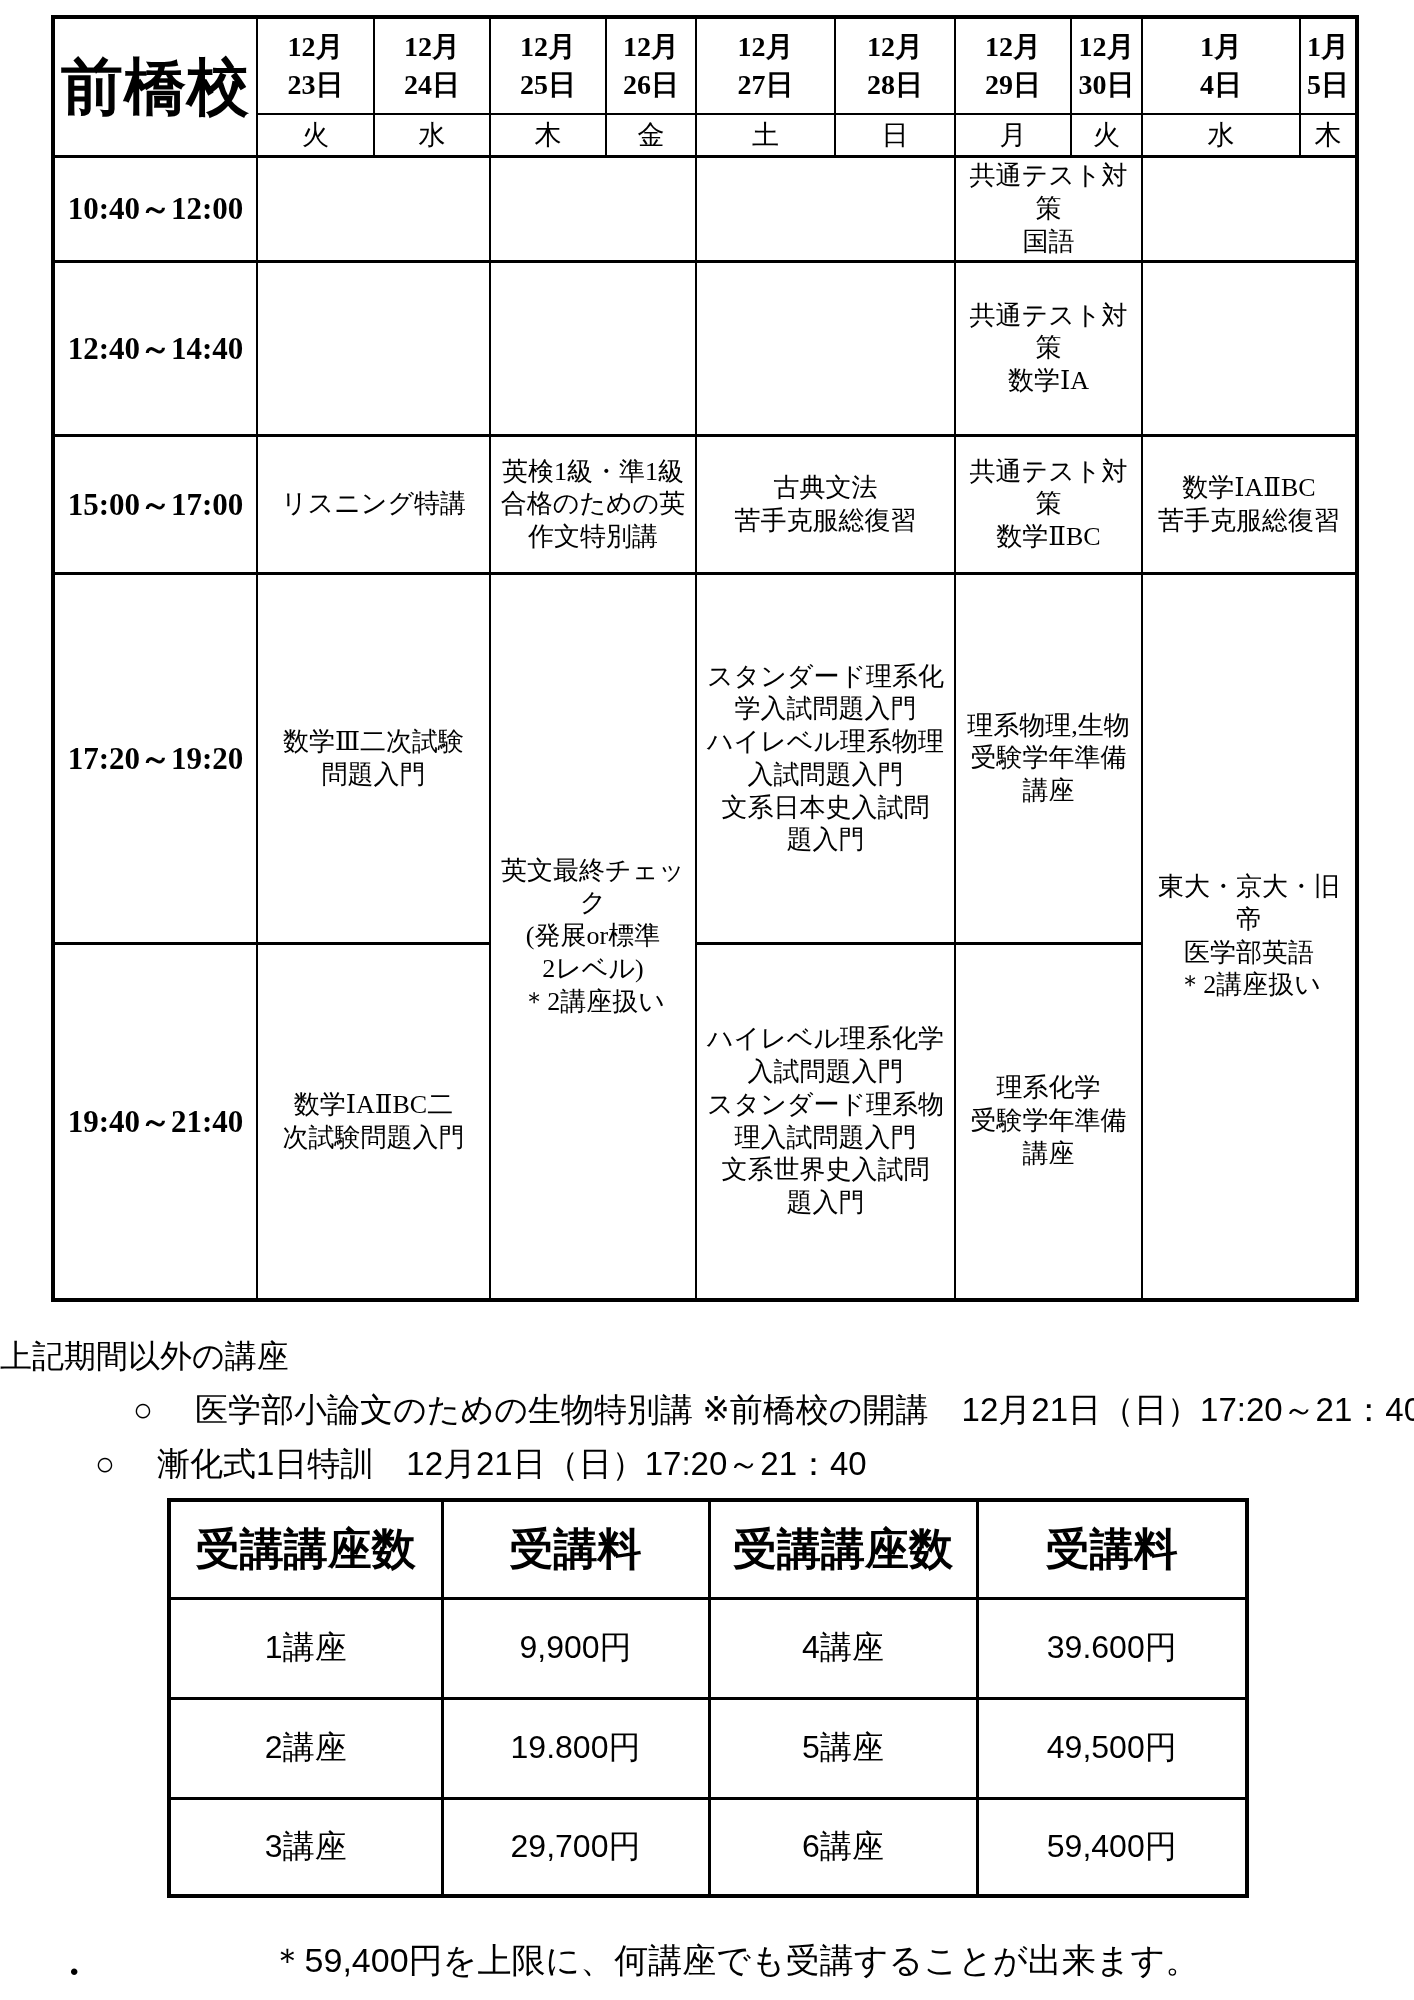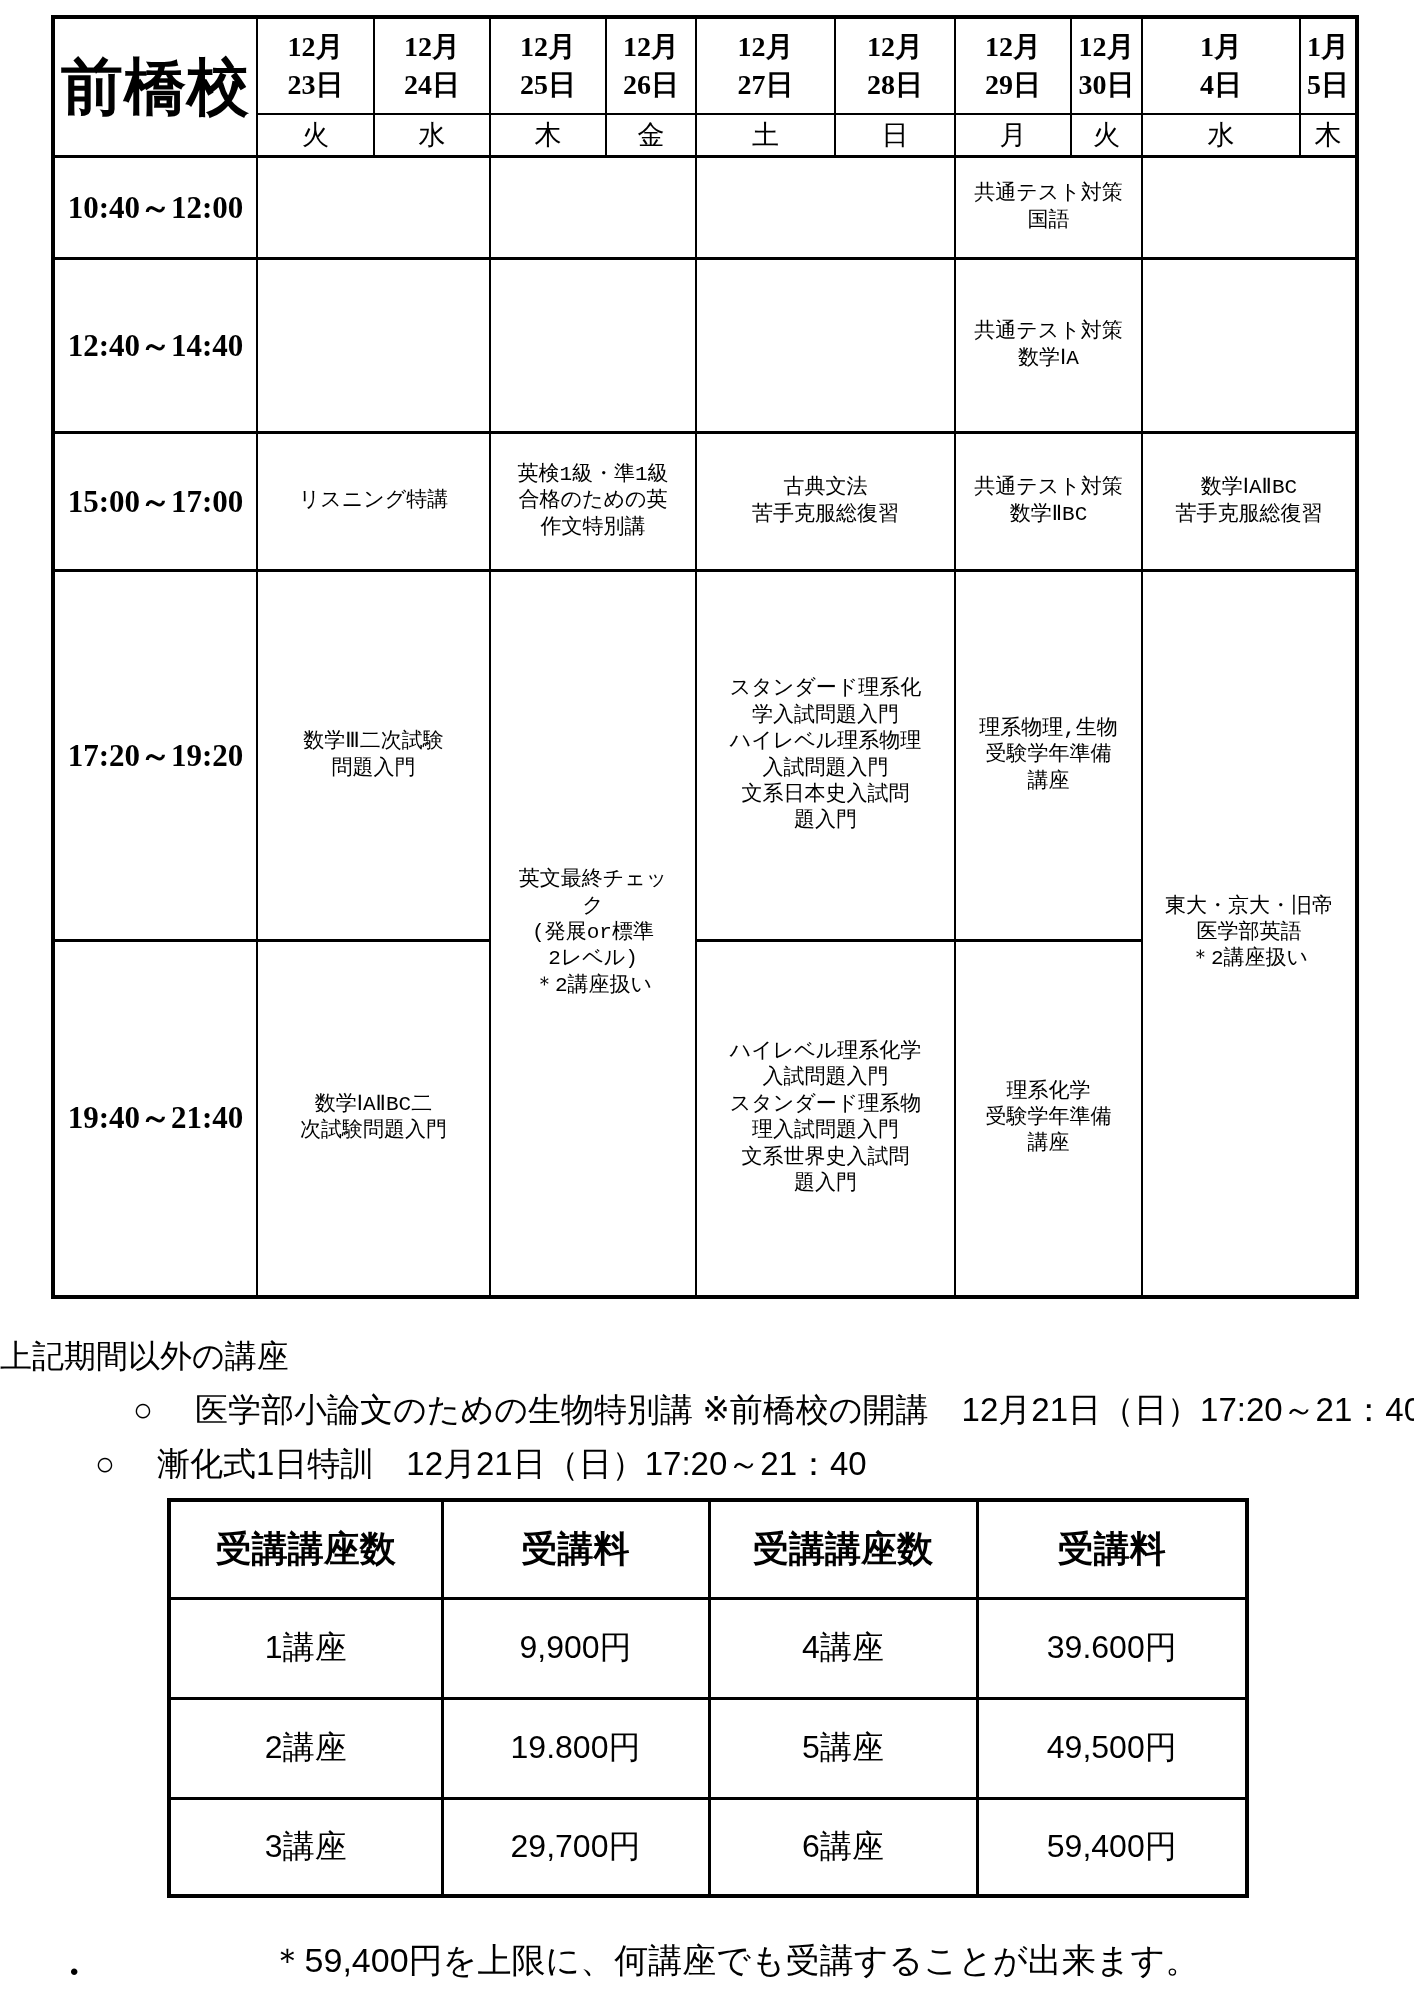--- a/index.html
+++ b/index.html
@@ -21,21 +21,21 @@
   }
   table.sched tr.body-row th,table.sched tr.body-row td{
     border-top-width:3px;border-bottom-width:3px;
   }
   th.school{
     font-size:62px;font-weight:bold;line-height:1.1;letter-spacing:1px;
   }
   th.date{font-size:28px;font-weight:bold;line-height:1.35;border-bottom-width:2px;}
   th.day{font-size:27px;font-weight:normal;border-top-width:2px;border-bottom-width:4px;}
   th.time{font-size:31px;font-weight:bold;white-space:nowrap;padding:2px 2px;}
-  td.course{font-size:21px;line-height:1.26;font-weight:normal;font-family:Liberation Mono, monospace;}
+  td.course{font-size:26px;line-height:1.26;font-weight:normal;}
   td.left{text-align:left;padding-left:9px;padding-right:4px;}
   
   .sans{font-family:"Liberation Sans","DejaVu Sans",sans-serif;}
   .extra-heading{
     position:absolute;left:0;top:1335px;width:1414px;text-align:left;
     font-size:32px;
   }
   .extra-item{
     position:absolute;left:95px;font-size:33px;white-space:nowrap;
   }
@@ -44,21 +44,21 @@
   .extra-item-2{top:1442px;}
   
   table.price{
     position:absolute;left:167px;top:1498px;width:1078px;height:396px;
     border-collapse:collapse;table-layout:fixed;
     border:4px solid #000;
   }
   table.price th,table.price td{
     border:3px solid #000;text-align:center;vertical-align:middle;
   }
-  table.price th{font-size:36px;font-weight:bold;}
+  table.price th{font-size:44px;font-weight:bold;}
   table.price td{font-size:32px;font-weight:normal;}
   .price-note{
     position:absolute;left:0;top:1938px;width:1414px;text-align:center;
     font-size:34px;
     padding-left:28px;
   }
   .note-bullet{
     position:absolute;left:70px;top:1958px;font-size:24px;
   }
 </style>

